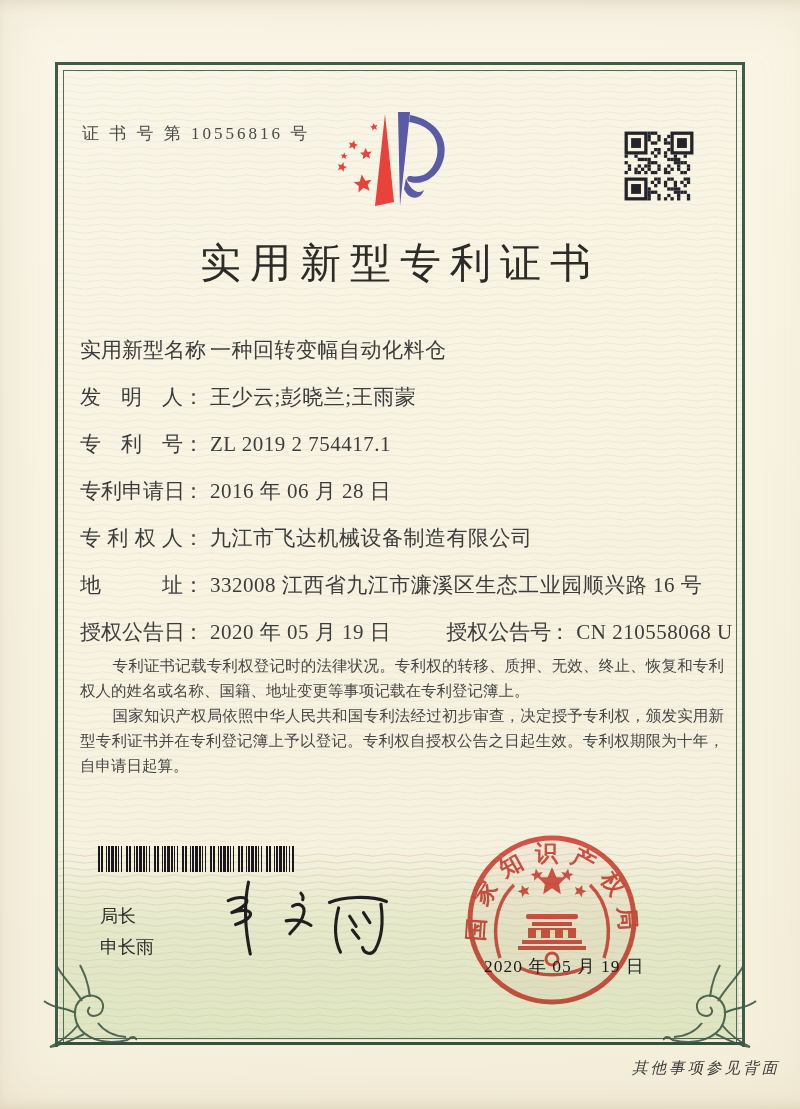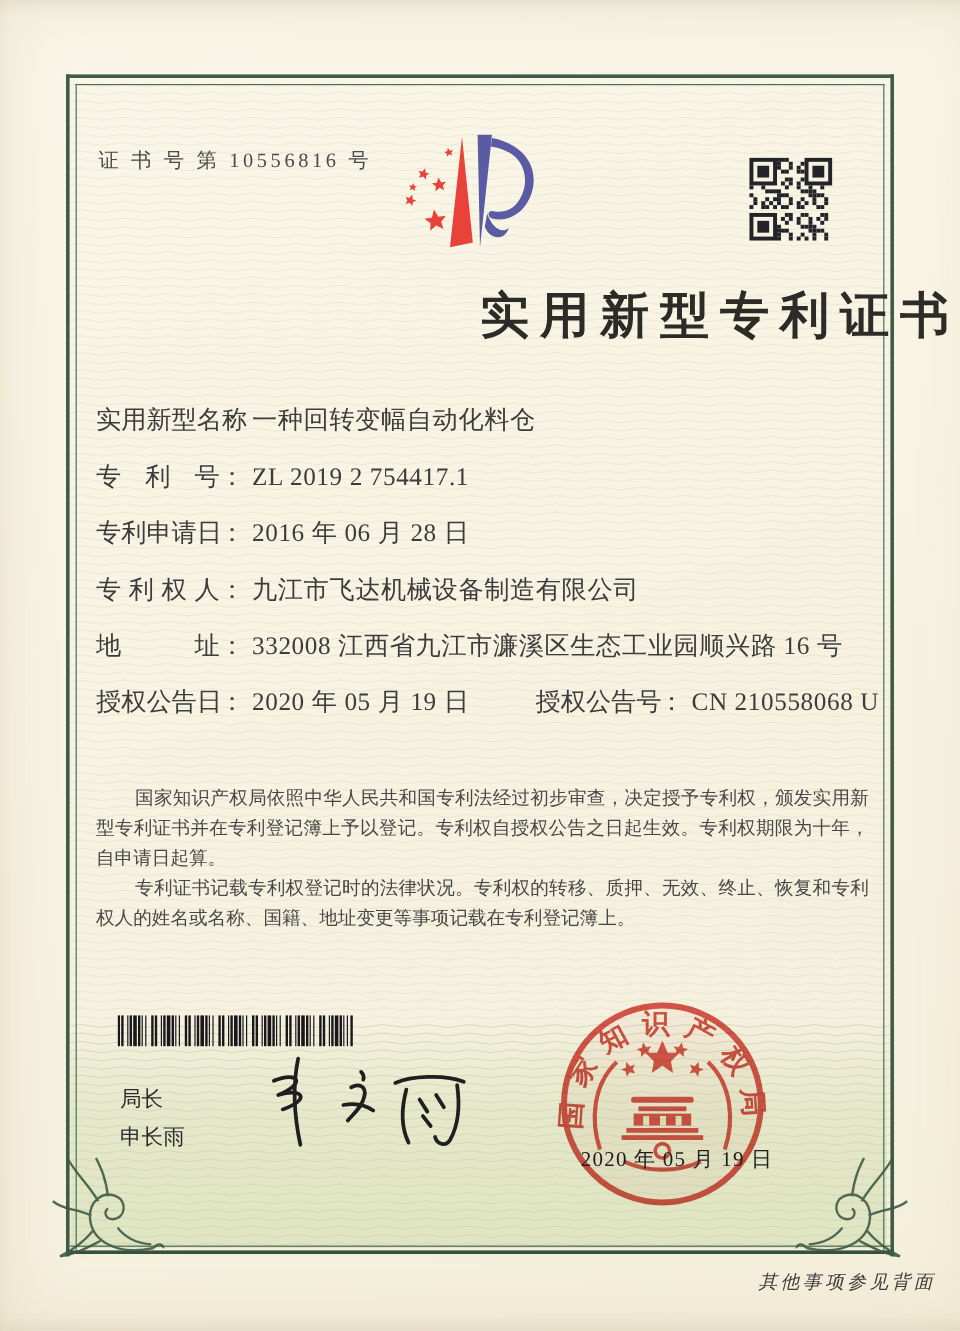--- a/index.html
+++ b/index.html
@@ -15,22 +15,22 @@
     border:3px solid #3f5c49;border-bottom:none;}
   .frame-inner{position:absolute;left:63px;top:70px;width:672px;height:974px;
     border:1px solid #4f6e59;border-bottom:none;}
   .tint-band{position:absolute;left:59px;top:850px;width:680px;height:190px;
     background:linear-gradient(180deg,rgba(214,226,184,0) 0%,rgba(209,222,178,.45) 40%,rgba(205,219,172,.55) 100%);}
   .gwaves{position:absolute;left:58px;top:65px;}
   
   .cert-no{position:absolute;left:82px;top:122px;font-size:17px;letter-spacing:3px;color:#4a4a4a;}
   .logo{position:absolute;left:330px;top:112px;}
   .qr{position:absolute;left:618px;top:125px;width:82px;height:82px;}
-  .title{position:absolute;left:0;top:236px;width:800px;text-align:right;
-    font-size:41px;font-weight:700;letter-spacing:9px;color:#2d2b28;}
+  .title{position:absolute;left:0;top:236px;width:800px;text-align:center;
+    font-size:41px;font-weight:400;letter-spacing:9px;color:#2d2b28;}
   
   .fields{position:absolute;left:80px;top:336px;width:660px;font-size:21px;color:#3c3c3c;}
   .frow{height:47px;white-space:nowrap;}
   .flabel{display:inline-block;width:103px;text-align:justify;text-align-last:justify;-moz-text-align-last:justify;vertical-align:top;}
   .fcolon{display:inline-block;margin-right:6px;}
   .fvalue{letter-spacing:.5px;}
   .grant-gap{display:inline-block;width:55px;}
   
   .paras{position:absolute;left:80px;top:653px;width:644px;font-size:15.5px;line-height:25px;color:#474747;text-align:justify;}
   .paras p{margin:0;text-indent:2.1em;}
@@ -341,39 +341,42 @@
       <rect x="21" y="22" width="1" height="1" fill="#23232a"></rect>
     </svg>
 
   <div class="title">实用新型专利证书</div>
 
   <div class="fields">
     <div class="frow">
       <span class="flabel">实用新型名称</span><span class="fcolon">：</span><span class="fvalue">一种回转变幅自动化料仓</span>
     </div>
     <div class="frow">
+      <span class="flabel">发 明 人</span><span class="fcolon">：</span><span class="fvalue">王少云;彭晓兰;王雨蒙</span>
+    </div>
+    <div class="frow">
       <span class="flabel">专 利 号</span><span class="fcolon">：</span><span class="fvalue">ZL 2019 2 754417.1</span>
     </div>
     <div class="frow">
       <span class="flabel">专利申请日</span><span class="fcolon">：</span><span class="fvalue">2016 年 06 月 28 日</span>
     </div>
     <div class="frow">
       <span class="flabel">专 利 权 人</span><span class="fcolon">：</span><span class="fvalue">九江市飞达机械设备制造有限公司</span>
     </div>
     <div class="frow">
       <span class="flabel">地 址</span><span class="fcolon">：</span><span class="fvalue">332008 江西省九江市濂溪区生态工业园顺兴路 16 号</span>
     </div>
     <div class="frow">
       <span class="flabel">授权公告日</span><span class="fcolon">：</span><span class="fvalue">2020 年 05 月 19 日</span><span class="grant-gap"></span><span class="flabel">授权公告号</span><span class="fcolon">：</span><span class="fvalue">CN 210558068 U</span>
     </div>
   </div>
 
   <div class="paras">
+    <p>专利证书记载专利权登记时的法律状况。专利权的转移、质押、无效、终止、恢复和专利权人的姓名或名称、国籍、地址变更等事项记载在专利登记簿上。</p>
     <p>国家知识产权局依照中华人民共和国专利法经过初步审查，决定授予专利权，颁发实用新型专利证书并在专利登记簿上予以登记。专利权自授权公告之日起生效。专利权期限为十年，自申请日起算。</p>
-    <p>专利证书记载专利权登记时的法律状况。专利权的转移、质押、无效、终止、恢复和专利权人的姓名或名称、国籍、地址变更等事项记载在专利登记簿上。</p>
   </div>
 
   <svg class="barcode" viewBox="0 0 198 26" preserveAspectRatio="none" id="barcode">
       <rect x="0" y="0" width="2" height="26" fill="#18181c"></rect>
       <rect x="3" y="0" width="2" height="26" fill="#18181c"></rect>
       <rect x="8" y="0" width="1" height="26" fill="#18181c"></rect>
       <rect x="10" y="0" width="2" height="26" fill="#18181c"></rect>
       <rect x="13" y="0" width="3" height="26" fill="#18181c"></rect>
       <rect x="17" y="0" width="2" height="26" fill="#18181c"></rect>
       <rect x="20" y="0" width="1" height="26" fill="#18181c"></rect>

